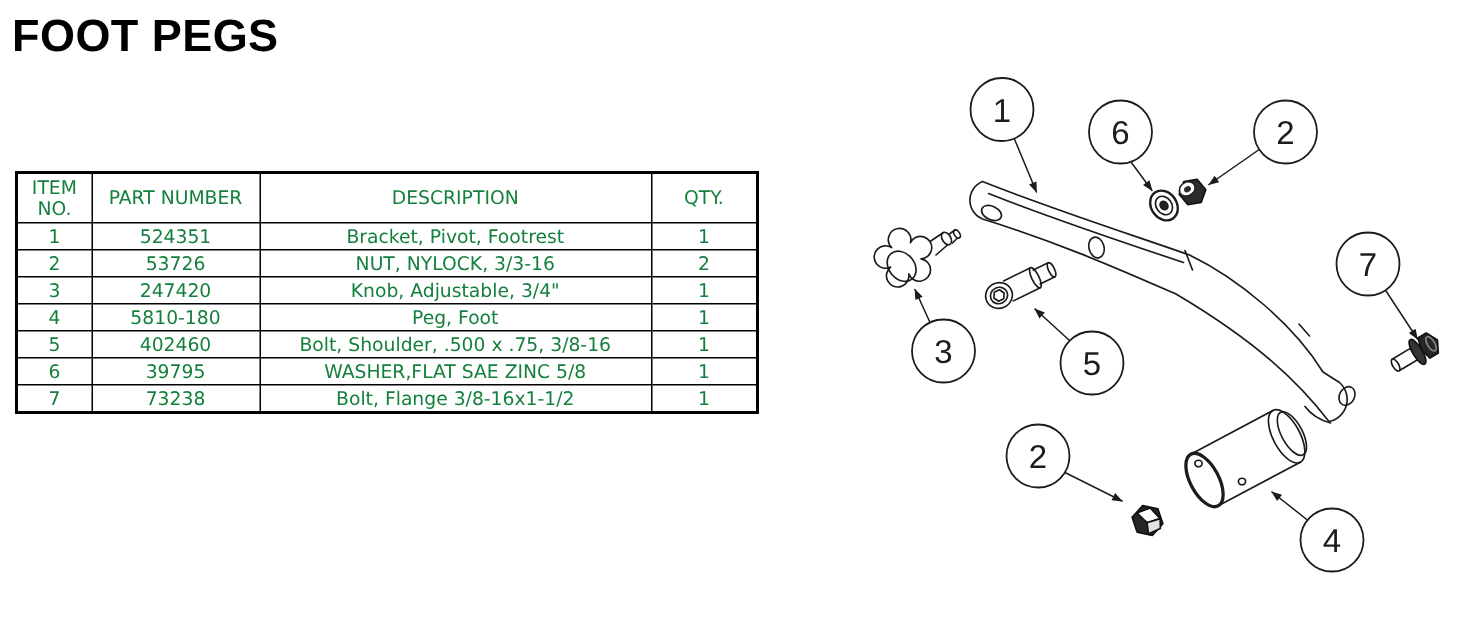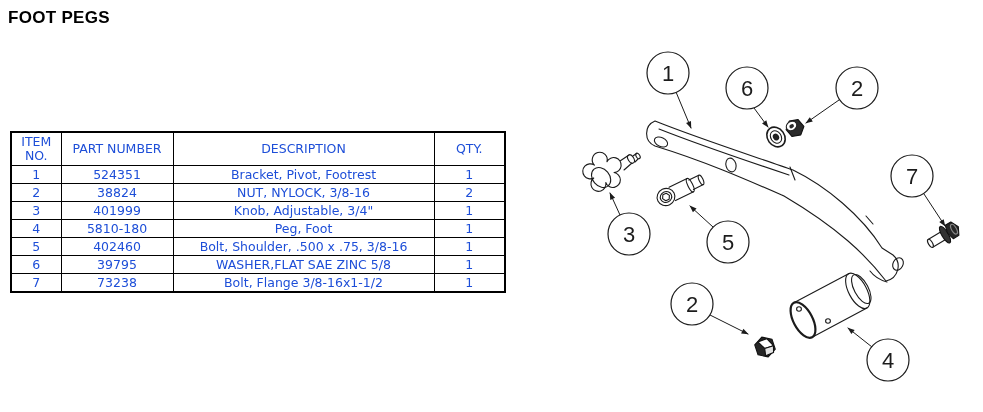--- a/index.html
+++ b/index.html
@@ -2,27 +2,27 @@
 <html><head>
 <meta charset="utf-8">
 <style>
   html,body{margin:0;padding:0;background:#fff;}
   body{
     width:983px;height:412px;position:relative;overflow:hidden;
     font-family:"Liberation Sans",sans-serif;color:#000;
   }
   .page-title{
     position:absolute;left:8px;top:8px;
-    font-size:17px;font-weight:bold;letter-spacing:.3px;color:#000;
+    font-size:30px;font-weight:bold;letter-spacing:.3px;color:#000;
     font-family:"Liberation Sans",sans-serif;
   }
   table.bom{
-    position:absolute;left:10px;top:131px;width:494px;
+    position:absolute;left:10px;top:114px;width:494px;
     border-collapse:collapse;table-layout:fixed;
-    font-family:"DejaVu Sans",sans-serif;font-size:12.5px;color:#1d4ed8;
+    font-family:"DejaVu Sans",sans-serif;font-size:12.5px;color:#15803d;
     border:2px solid #000;
   }
   table.bom th,table.bom td{
     border:1px solid #000;text-align:center;vertical-align:middle;
     padding:0 2px;font-weight:normal;line-height:1.12;
     overflow:hidden;white-space:nowrap;
   }
   table.bom th{height:32px;white-space:normal;}
   table.bom td{height:17px;}
   svg.diagram{position:absolute;left:0;top:0;}
@@ -52,27 +52,27 @@
   </thead>
   <tbody>
     <tr>
       <td>1</td>
       <td>524351</td>
       <td>Bracket, Pivot, Footrest</td>
       <td>1</td>
     </tr>
     <tr>
       <td>2</td>
-      <td>38824</td>
-      <td>NUT, NYLOCK, 3/8-16</td>
+      <td>53726</td>
+      <td>NUT, NYLOCK, 3/3-16</td>
       <td>2</td>
     </tr>
     <tr>
       <td>3</td>
-      <td>401999</td>
+      <td>247420</td>
       <td>Knob, Adjustable, 3/4"</td>
       <td>1</td>
     </tr>
     <tr>
       <td>4</td>
       <td>5810-180</td>
       <td>Peg, Foot</td>
       <td>1</td>
     </tr>
     <tr>

